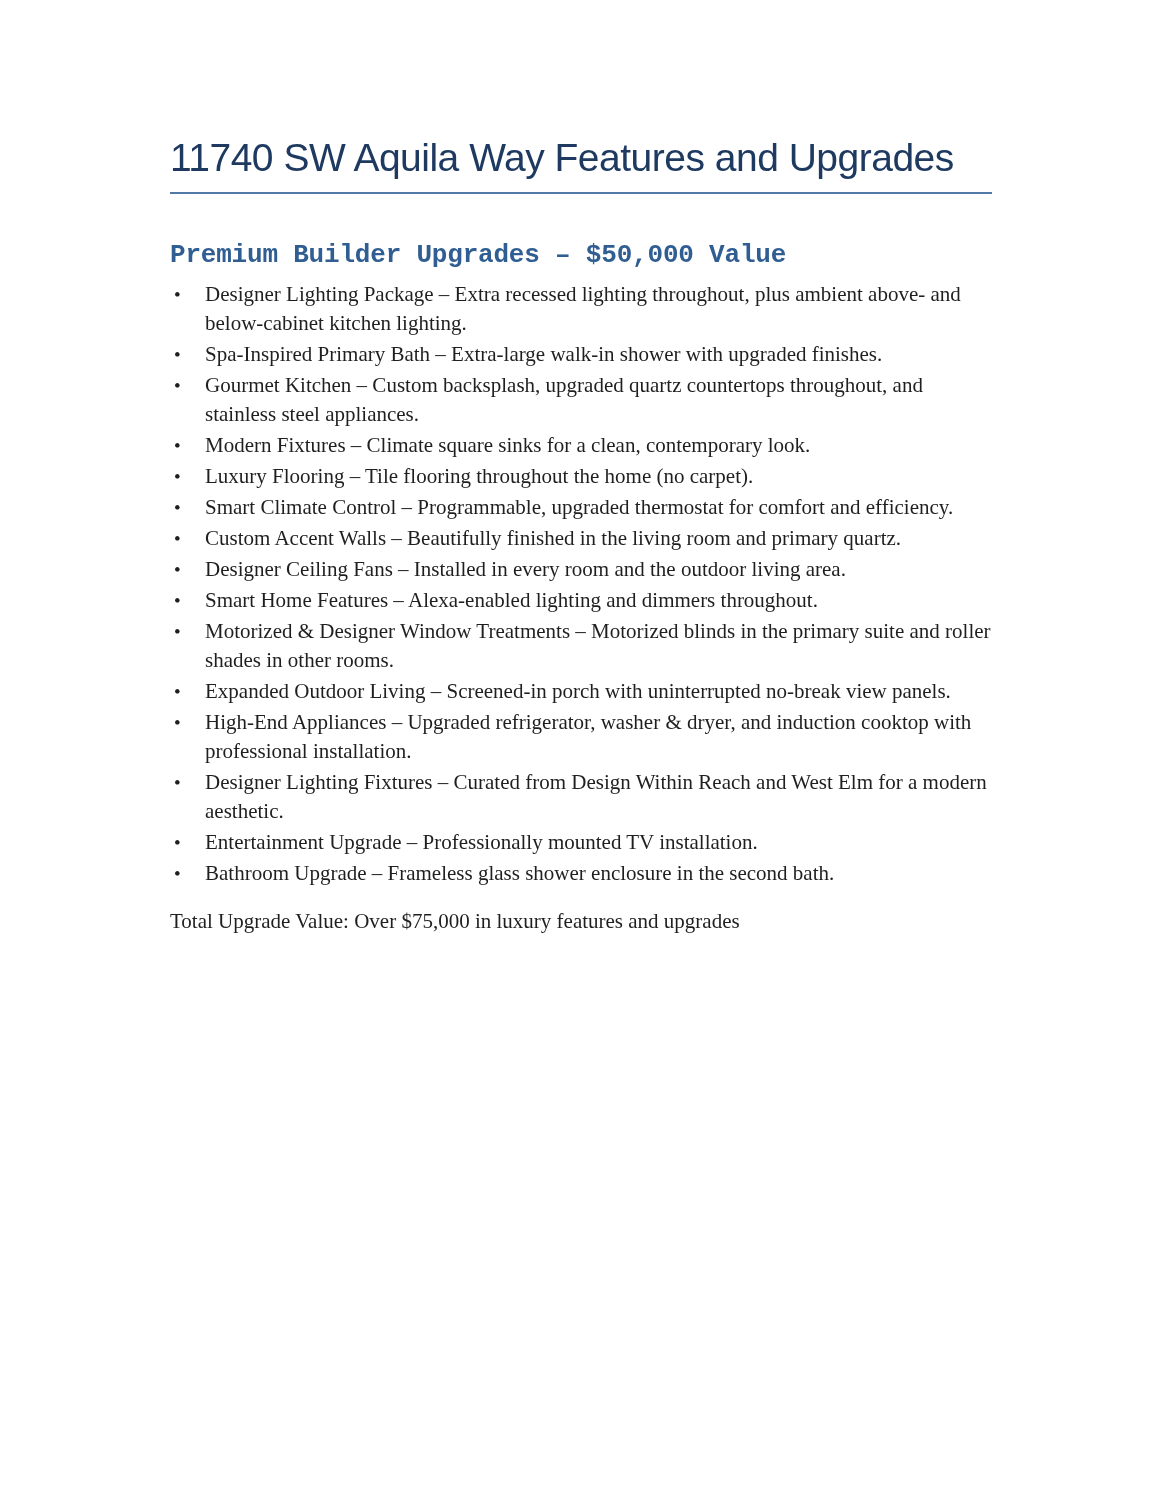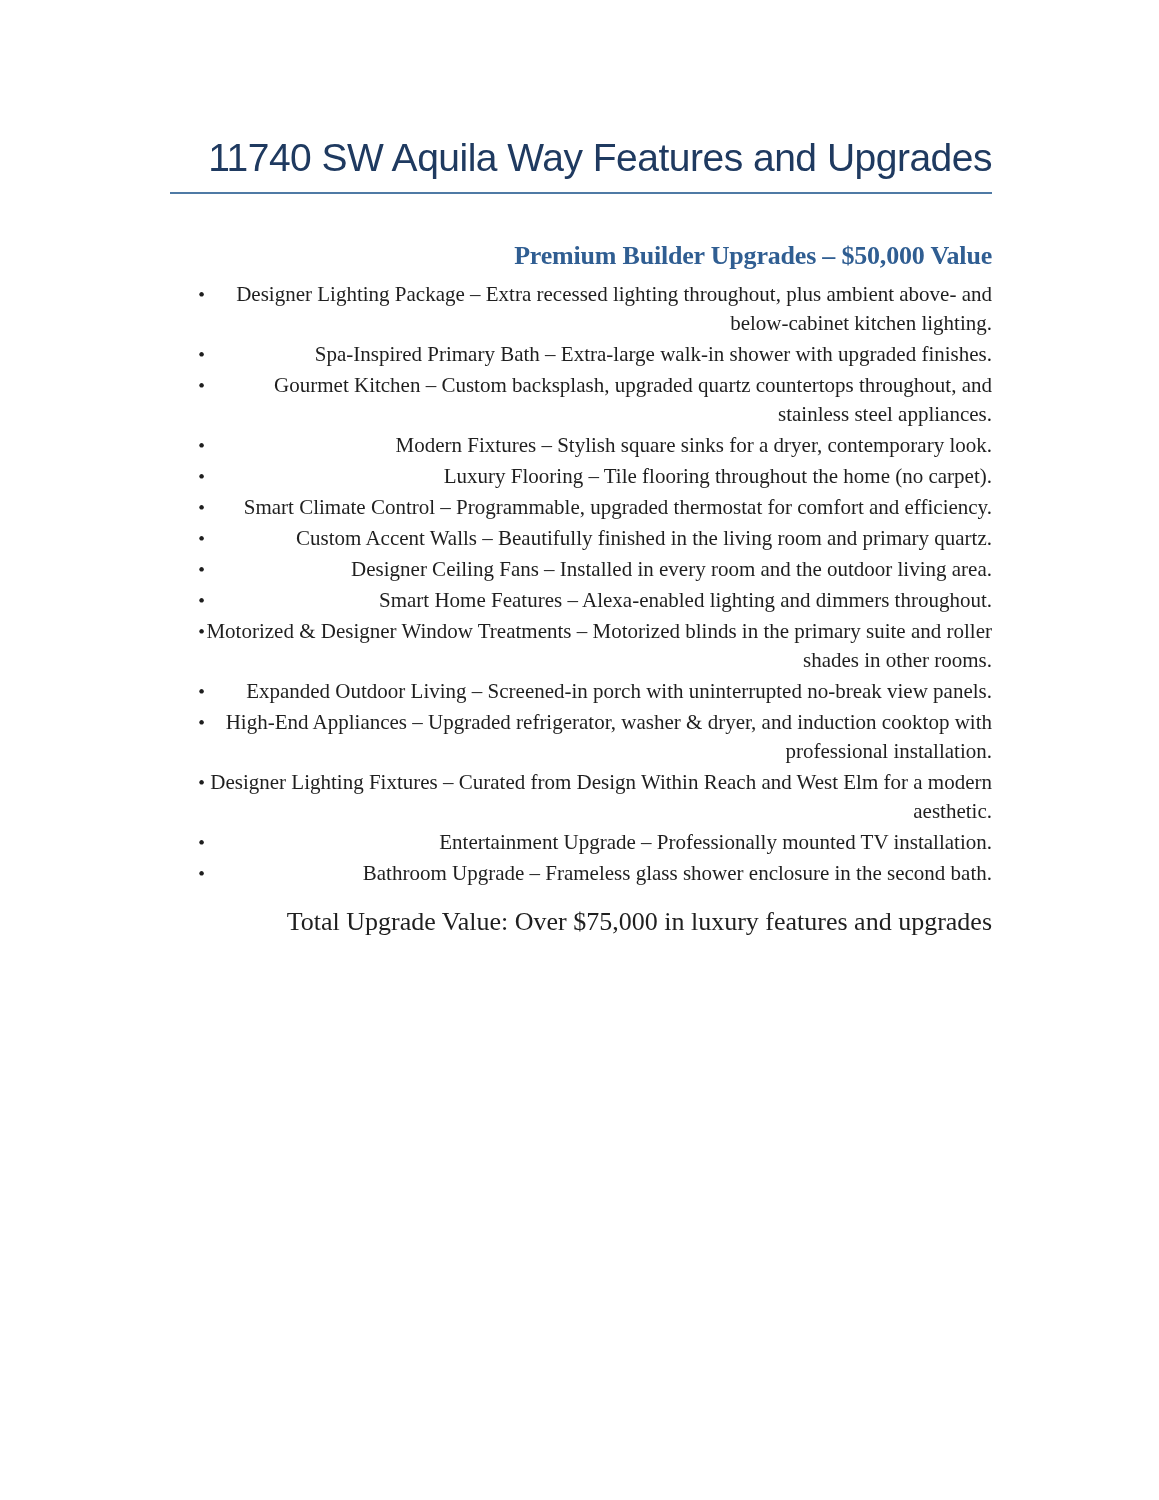--- a/index.html
+++ b/index.html
@@ -6,40 +6,39 @@
   html, body { margin: 0; padding: 0; background: #ffffff; }
   .page {
     width: 1159px;
     height: 1500px;
     margin: 0 auto;
     background: #ffffff;
     padding: 133px 167px 0 170px;
     font-family: "Liberation Serif", serif;
     color: #1f1f1f;
     overflow: hidden;
-    text-align: right;
   }
   .doc-title {
     margin: 0;
     font-family: "Liberation Sans", sans-serif;
     font-weight: 400;
     font-size: 39px;
     line-height: 1.28;
     letter-spacing: -0.5px;
     color: #1F3A60;
     padding-bottom: 9px;
     border-bottom: 2px solid #4F7AA5;
   }
   .subtitle {
     margin: 28px 0 0 0;
     font-size: 21px;
     line-height: 29px;
   }
   .section-heading {
-    font-family: Liberation Serif, serif;
+    font-family: Liberation Mono, monospace;
     font-weight: 700;
     font-size: 26px;
     line-height: 1.2;
     letter-spacing: -0.2px;
     color: #305E92;
     margin: 46px 0 9px 0;
   }
   ul.feature-list {
     list-style: none;
     margin: 0;
@@ -53,21 +52,21 @@
   }
   .marker {
     flex: 0 0 35px;
     width: 35px;
     padding-left: 4px;
     font-size: 19px;
   }
   .li-text { flex: 1; }
   .para {
     margin: 19px 0 0 0;
-    font-size: 26px;
+    font-size: 21px;
     line-height: 29px;
   }
 </style>
 </head>
 <body>
 
 <div class="page">
 
   <h1 class="doc-title">11740 SW Aquila Way Features and Upgrades</h1>
 
@@ -82,21 +81,21 @@
     <li>
       <span class="marker">•</span>
       <span class="li-text">Spa-Inspired Primary Bath – Extra-large walk-in shower with upgraded finishes.</span>
     </li>
     <li>
       <span class="marker">•</span>
       <span class="li-text">Gourmet Kitchen – Custom backsplash, upgraded quartz countertops throughout, and stainless steel appliances.</span>
     </li>
     <li>
       <span class="marker">•</span>
-      <span class="li-text">Modern Fixtures – Stylish square sinks for a dryer, contemporary look.</span>
+      <span class="li-text">Modern Fixtures – Climate square sinks for a clean, contemporary look.</span>
     </li>
     <li>
       <span class="marker">•</span>
       <span class="li-text">Luxury Flooring – Tile flooring throughout the home (no carpet).</span>
     </li>
     <li>
       <span class="marker">•</span>
       <span class="li-text">Smart Climate Control – Programmable, upgraded thermostat for comfort and efficiency.</span>
     </li>
   </ul>

